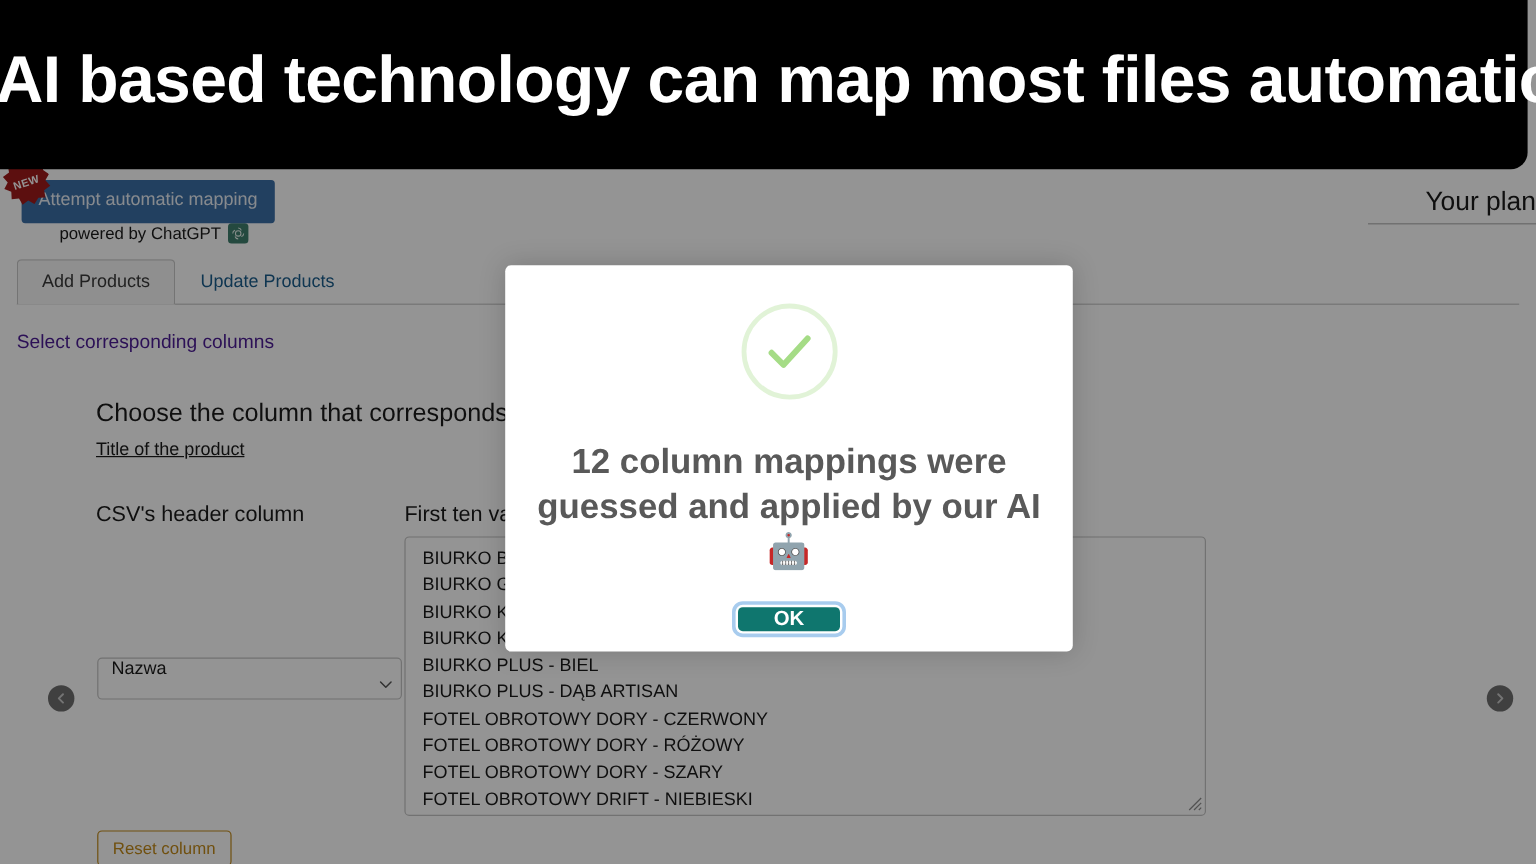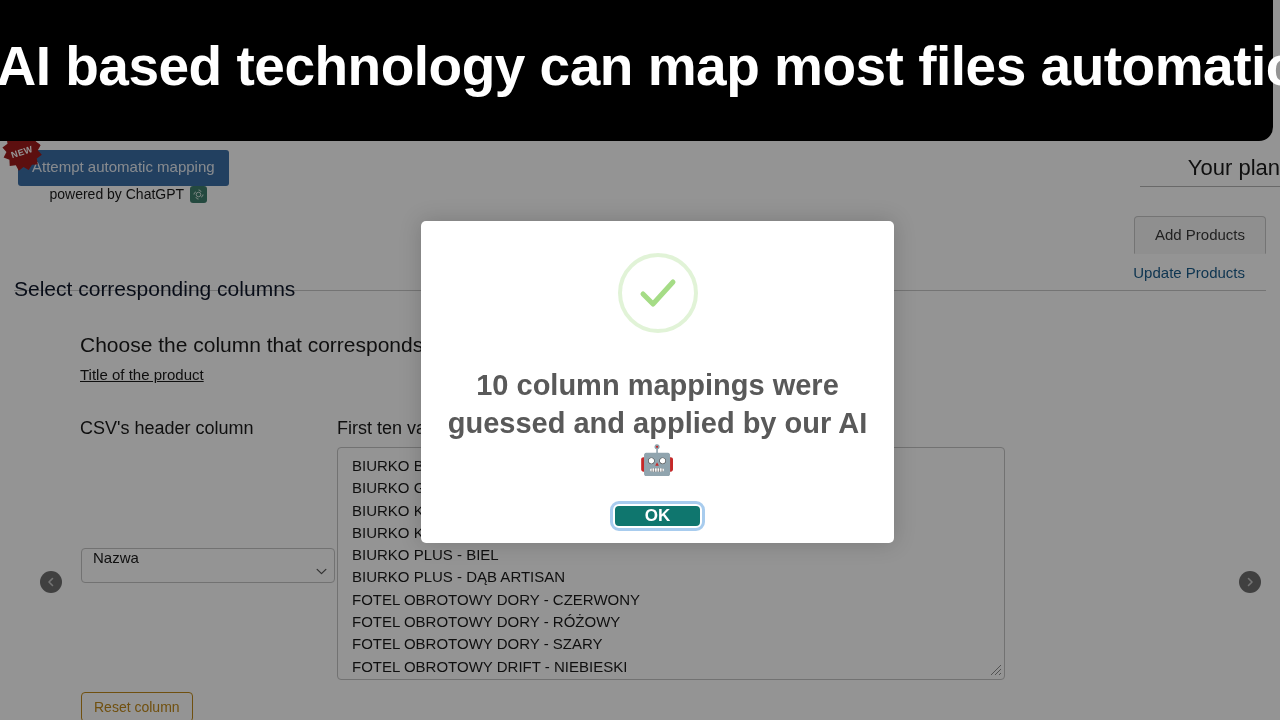--- a/index.html
+++ b/index.html
@@ -100,25 +100,24 @@
   #plan-underline {
     position: absolute; right: 0; top: 186px;
     width: 140px; height: 1px; background: #b5b5b5;
     z-index: 10;
   }
 
   
   #tabs {
     position: absolute;
     left: 14px; top: 215px;
-    display: flex; align-items: flex-end;
+    display: flex; align-items: flex-start;
     z-index: 10;
     border-bottom: 1px solid #c9c9c9;
     width: 1252px;
-    flex-direction: column;
   }
   .tab {
     font-size: 15px;
     padding: 10px 20px 9px 20px;
     cursor: pointer;
     line-height: 1.1;
     position: relative;
     top: 1px;
     border: 1px solid transparent;
     border-radius: 4px 4px 0 0;
@@ -128,21 +127,21 @@
     background: #f7f7f7;
     border-color: #c9c9c9;
     border-bottom-color: #f7f7f7;
   }
   .tab.inactive { color: #1b5d8c; }
 
   
   #section-title {
     position: absolute;
     left: 14px; top: 277px;
-    font-size: 21px; color: #0f172a;
+    font-size: 16px; color: #4c1d95;
     z-index: 10;
   }
   #choose-col {
     position: absolute;
     left: 80px; top: 333px;
     font-size: 21px; color: #1a1a1a;
     z-index: 10; white-space: nowrap;
   }
   #choose-sub {
     position: absolute;
@@ -368,15 +367,15 @@
 </div>
 
 <div id="dim-overlay"></div>
 
 <div id="modal">
   <div id="success-icon">
     <svg width="56" height="56" viewBox="0 0 56 56" fill="none" stroke="#a5dc86" stroke-width="5" stroke-linecap="round" stroke-linejoin="round">
       <polyline points="13 29 23 39 43 17"></polyline>
     </svg>
   </div>
-  <div id="modal-title">10 column mappings were guessed and applied by our AI🤖</div>
+  <div id="modal-title">12 column mappings were guessed and applied by our AI🤖</div>
   <button id="modal-ok">OK</button>
 </div>
 
 </body></html>

